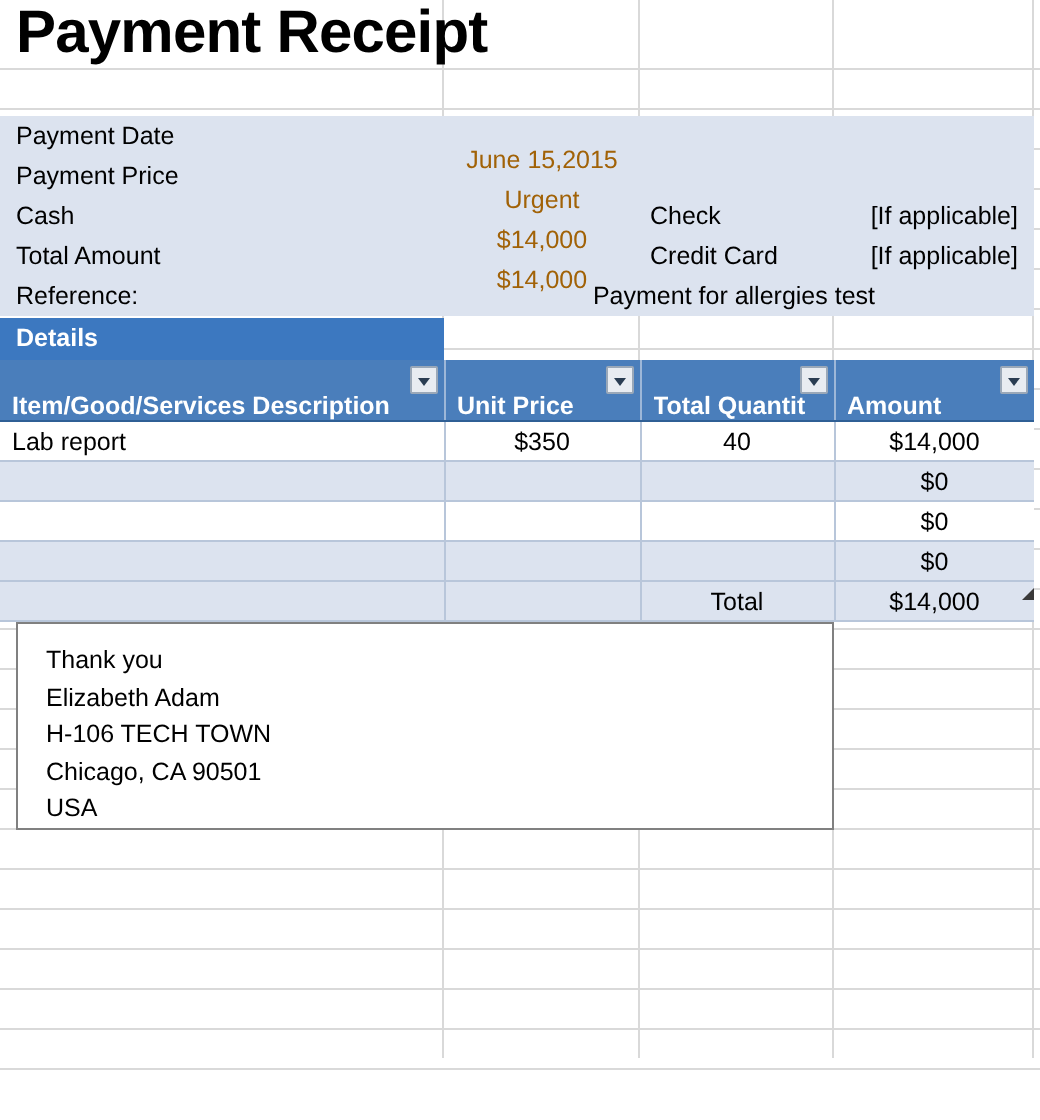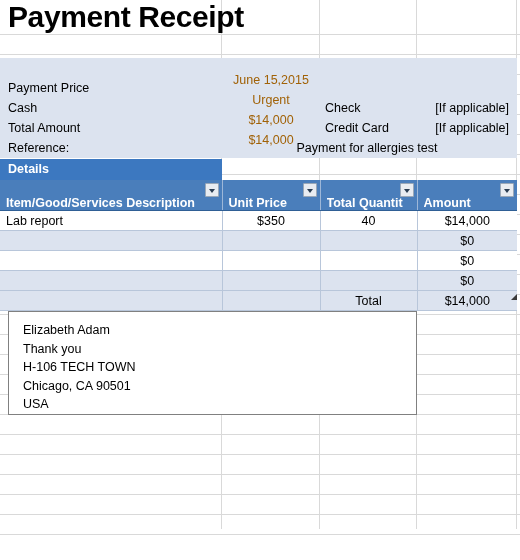--- a/index.html
+++ b/index.html
@@ -239,20 +239,21 @@
       <div class="grid-col" style="left: 221px;"></div>
       <div class="grid-col" style="left: 319px;"></div>
       <div class="grid-col" style="left: 416px;"></div>
       <div class="grid-col" style="left: 516px;"></div>
     </div>
 
   <div class="title">Payment Receipt</div>
 
   <div class="info-block" id="info-block">
       <div class="info-row">
+        <div class="info-label">Payment Date</div>
         <div class="info-value">June 15,2015</div>
       </div>
       <div class="info-row">
         <div class="info-label">Payment Price</div>
         <div class="info-value">Urgent</div>
       </div>
       <div class="info-row">
         <div class="info-label">Cash</div>
         <div class="info-value">$14,000</div>
         <div class="info-extra-label">Check</div>
@@ -331,20 +332,20 @@
           <td class="c-price"></td>
           <td class="c-qty">Total</td>
           <td class="c-amt">$14,000</td>
         </tr>
       </tbody>
   </table>
 
   <div class="resize-handle"></div>
 
   <div class="note-box" id="note-box">
+      <div class="note-line">Thank you</div>
       <div class="note-line">Elizabeth Adam</div>
-      <div class="note-line">Thank you</div>
       <div class="note-line">H-106 TECH TOWN</div>
       <div class="note-line">Chicago, CA 90501</div>
       <div class="note-line">USA</div>
     </div>
 
 </div>
 
 </body></html>

